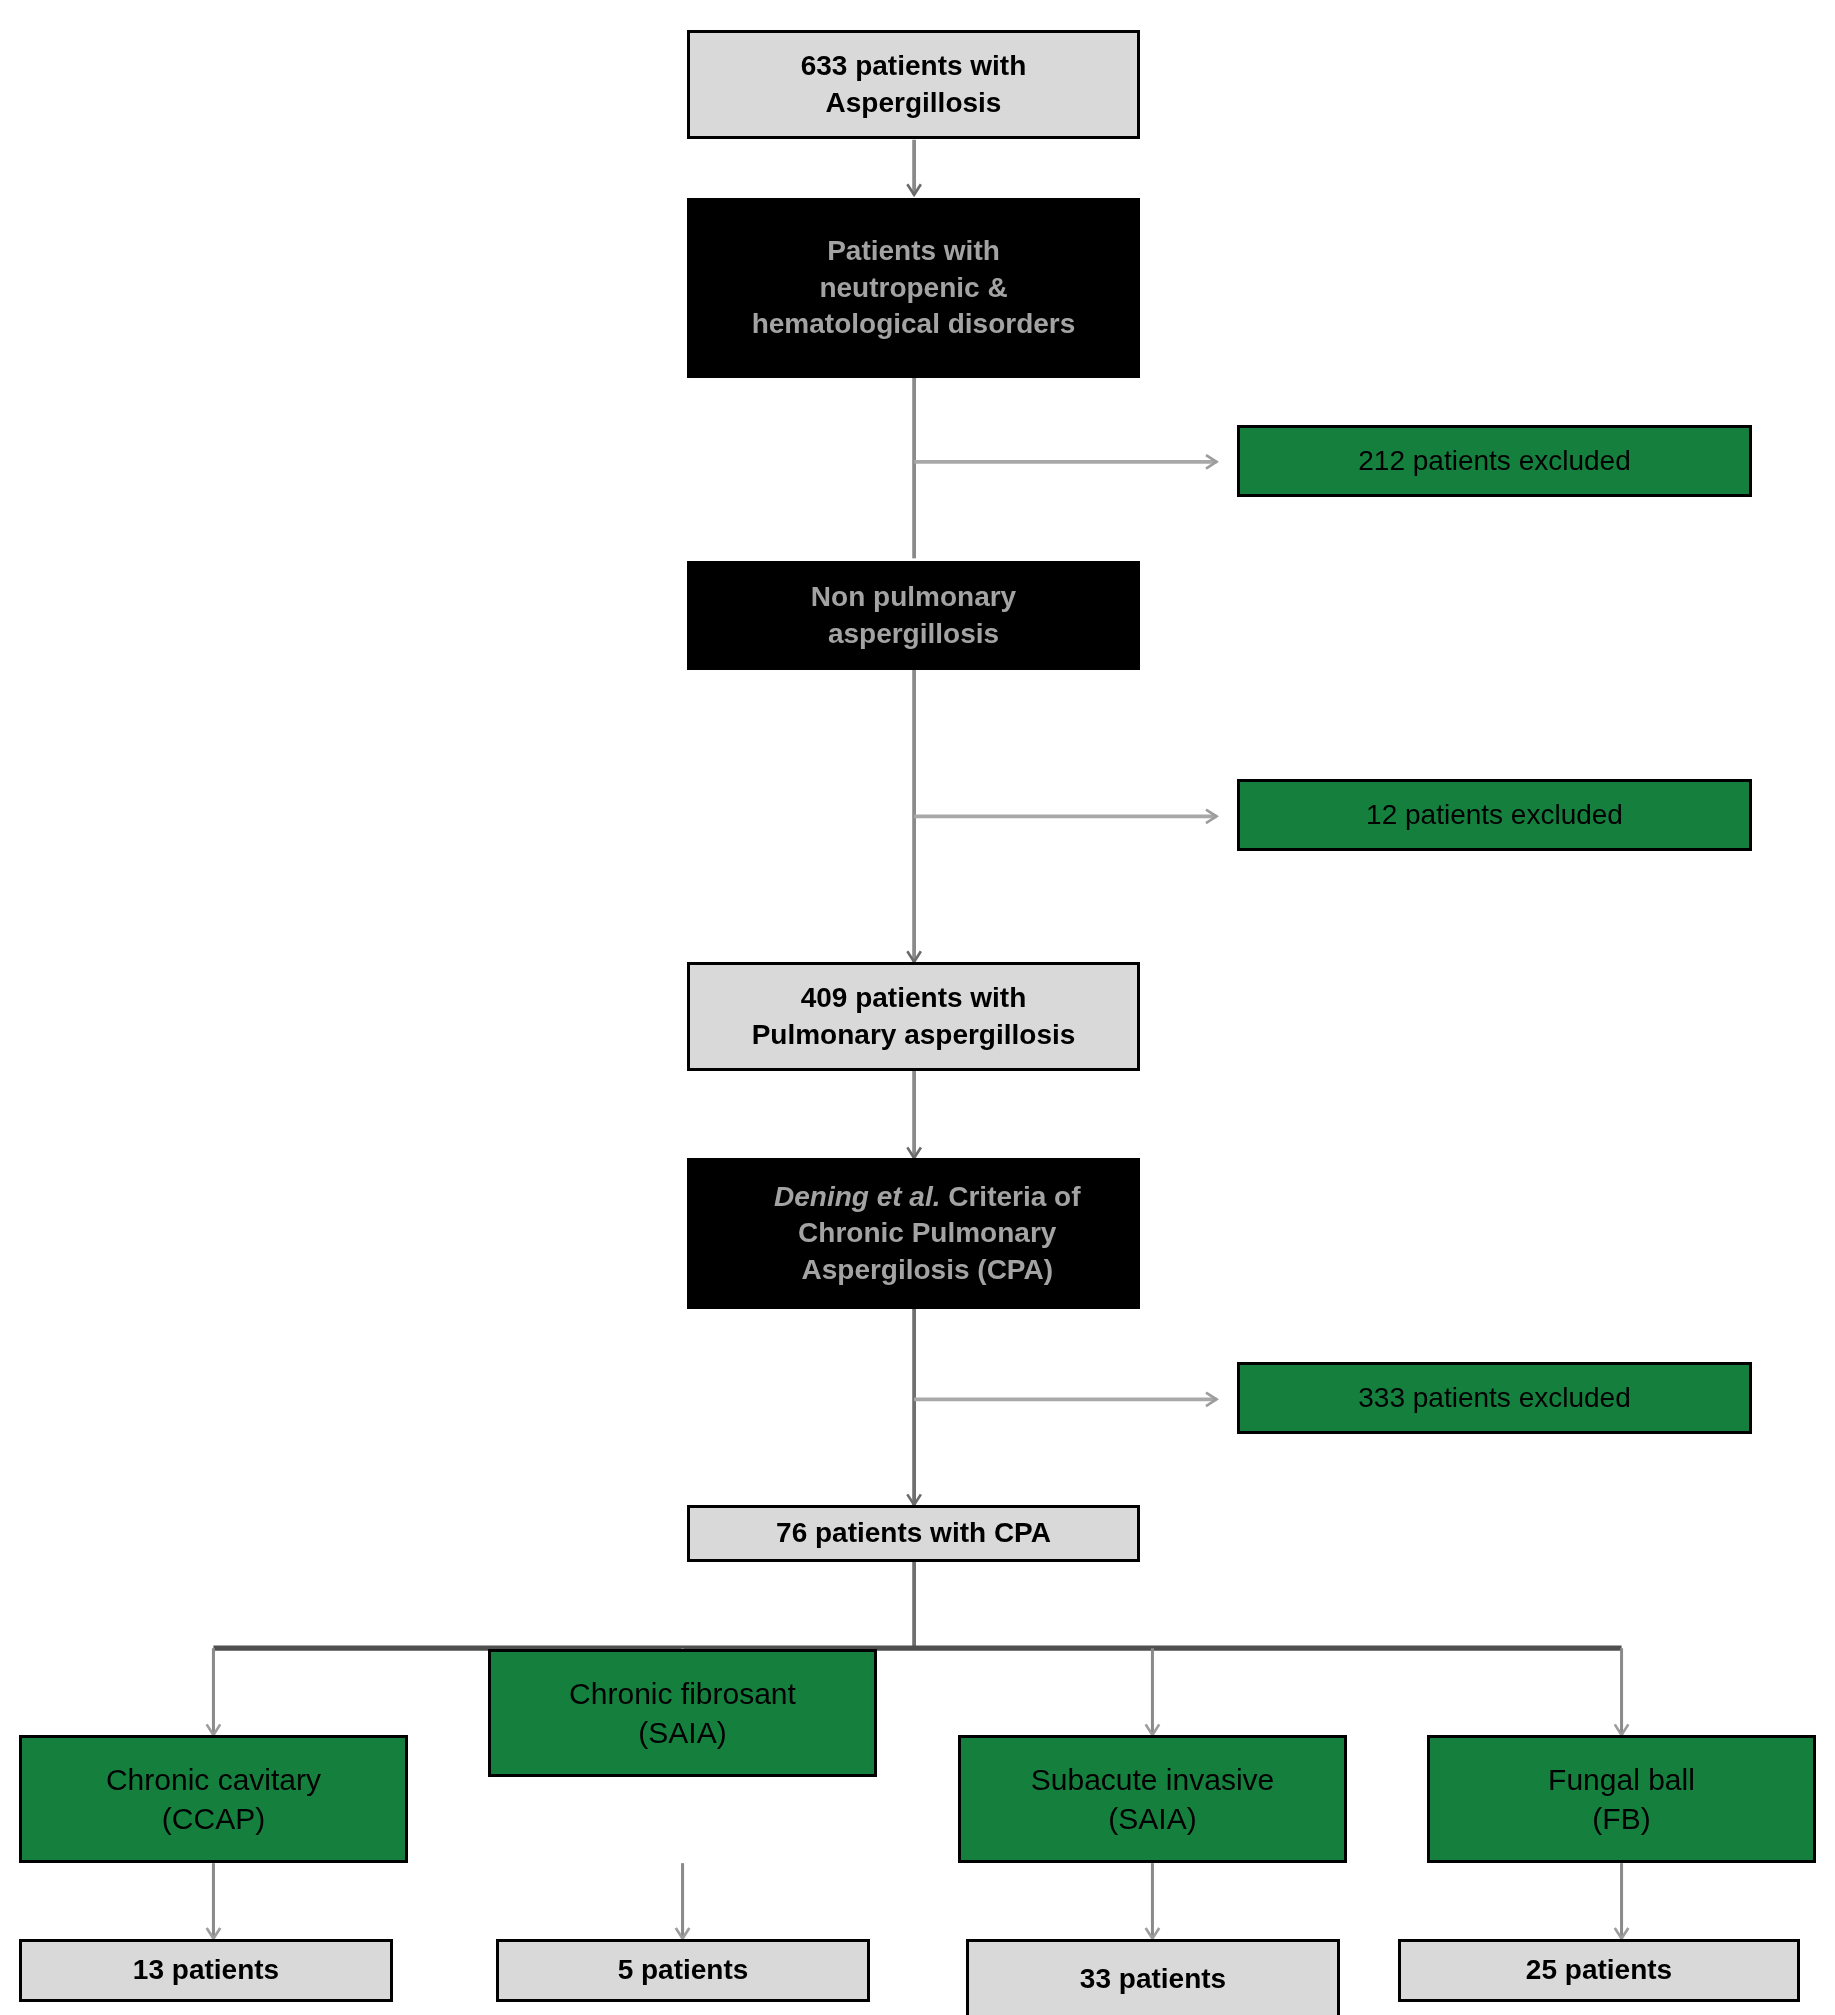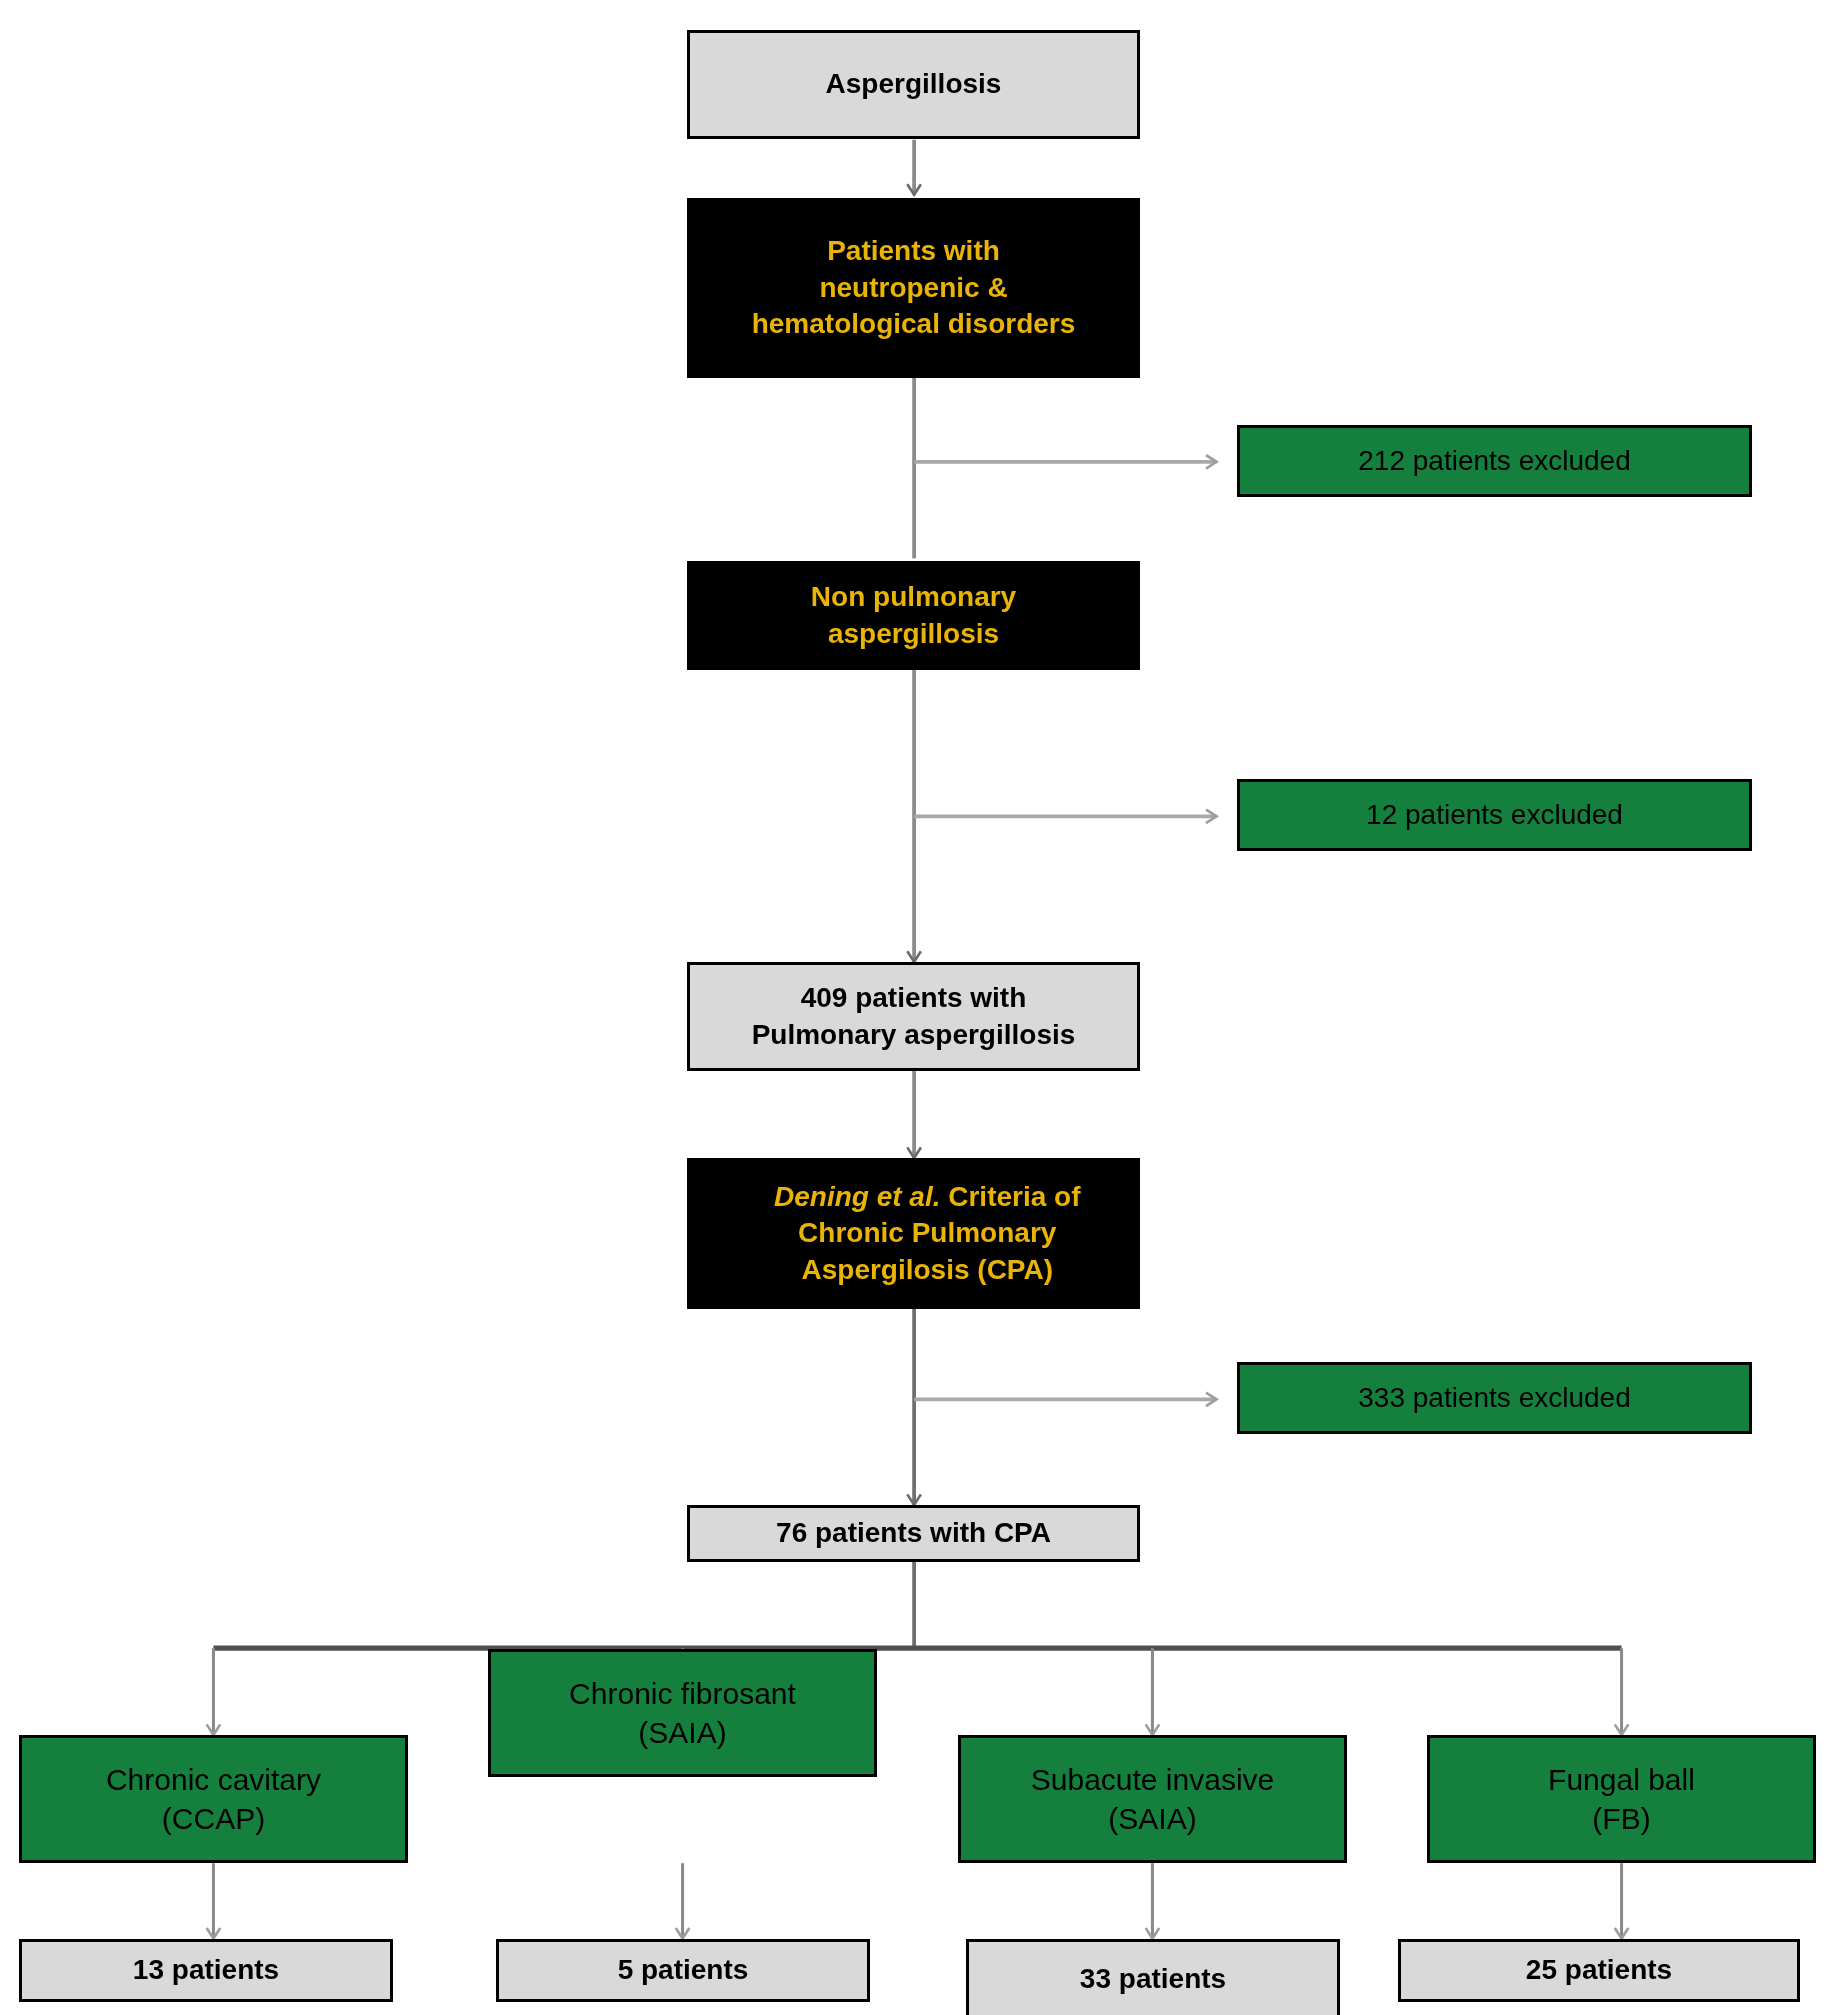--- a/index.html
+++ b/index.html
@@ -28,21 +28,21 @@
     color: #000000;
     line-height: 1.30;
     padding: 3px 7.5px;
   }
   .box-gray {
     background: #d9d9d9;
     font-weight: bold;
   }
   .box-black {
     background: #000000;
-    color: #eab308;
+    color: #a3a3a3;
     font-weight: bold;
   }
   .box-white {
     background: #15803d;
     font-weight: normal;
   }
   .t-italic { font-style: italic; font-weight: bold; }
   .inner { width: 100%; }
 
   svg.edges {
@@ -95,20 +95,21 @@
     <line x1="2150" y1="2185" x2="2150" y2="2300" stroke="#8a8a8a" stroke-width="4" marker-end="url(#arrowLight)"></line>
 
     <line x1="283" y1="2470" x2="283" y2="2570" stroke="#8a8a8a" stroke-width="4" marker-end="url(#arrowLight)"></line>
     <line x1="905" y1="2470" x2="905" y2="2570" stroke="#8a8a8a" stroke-width="4" marker-end="url(#arrowLight)"></line>
     <line x1="1528" y1="2470" x2="1528" y2="2570" stroke="#8a8a8a" stroke-width="4" marker-end="url(#arrowLight)"></line>
     <line x1="2150" y1="2470" x2="2150" y2="2570" stroke="#8a8a8a" stroke-width="4" marker-end="url(#arrowLight)"></line>
   </svg>
 
   <div class="box box-gray" style="left:687px; top:30px; width:453px; height:109px; font-size:28px;">
     <div class="inner">
+      <div>633 patients with</div>
       <div>Aspergillosis</div>
     </div>
   </div>
 
   <div class="box box-black" style="left:687px; top:198px; width:453px; height:180px; font-size:28px;">
     <div class="inner">
       <div>Patients with</div>
       <div>neutropenic &amp;</div>
       <div>hematological disorders</div>
     </div>

